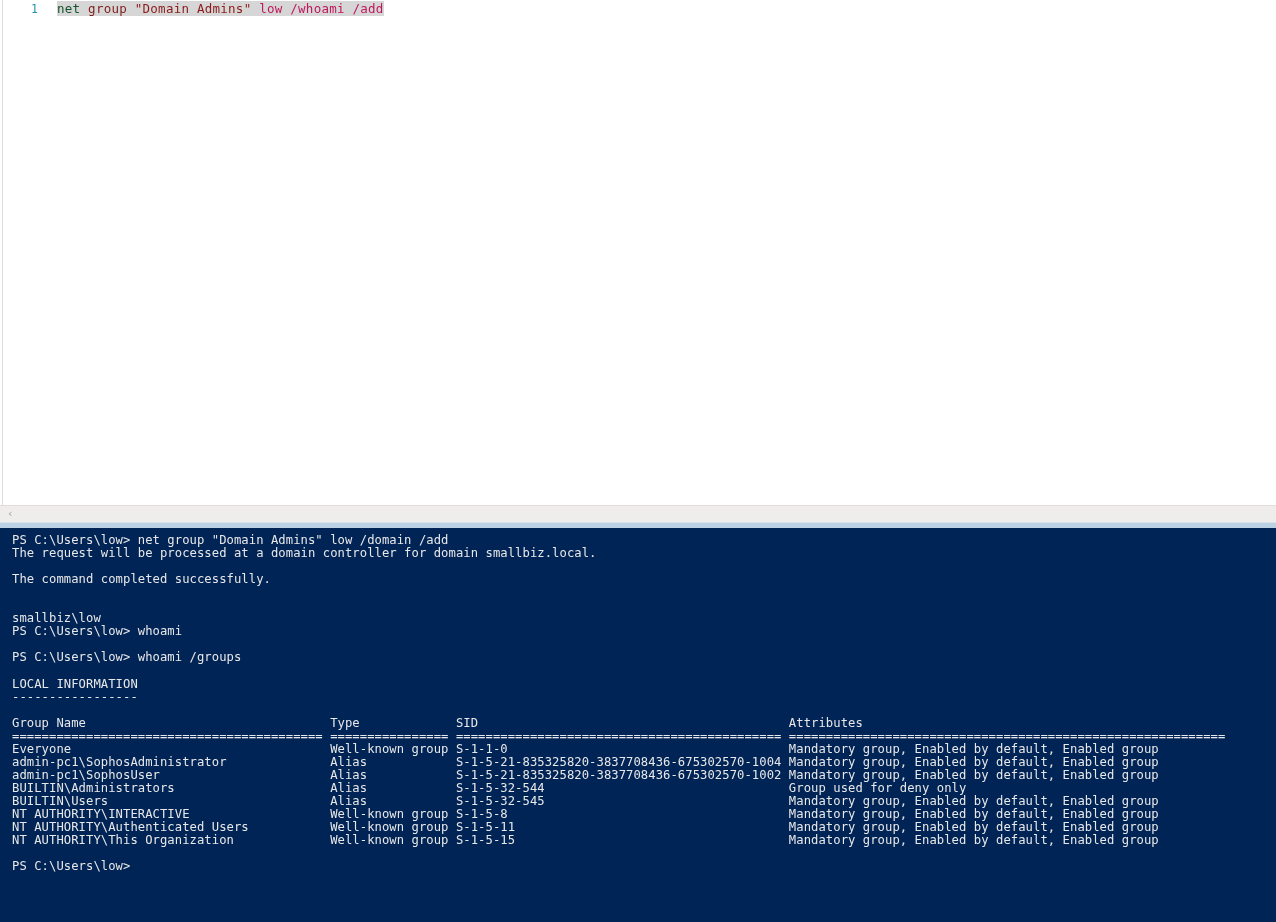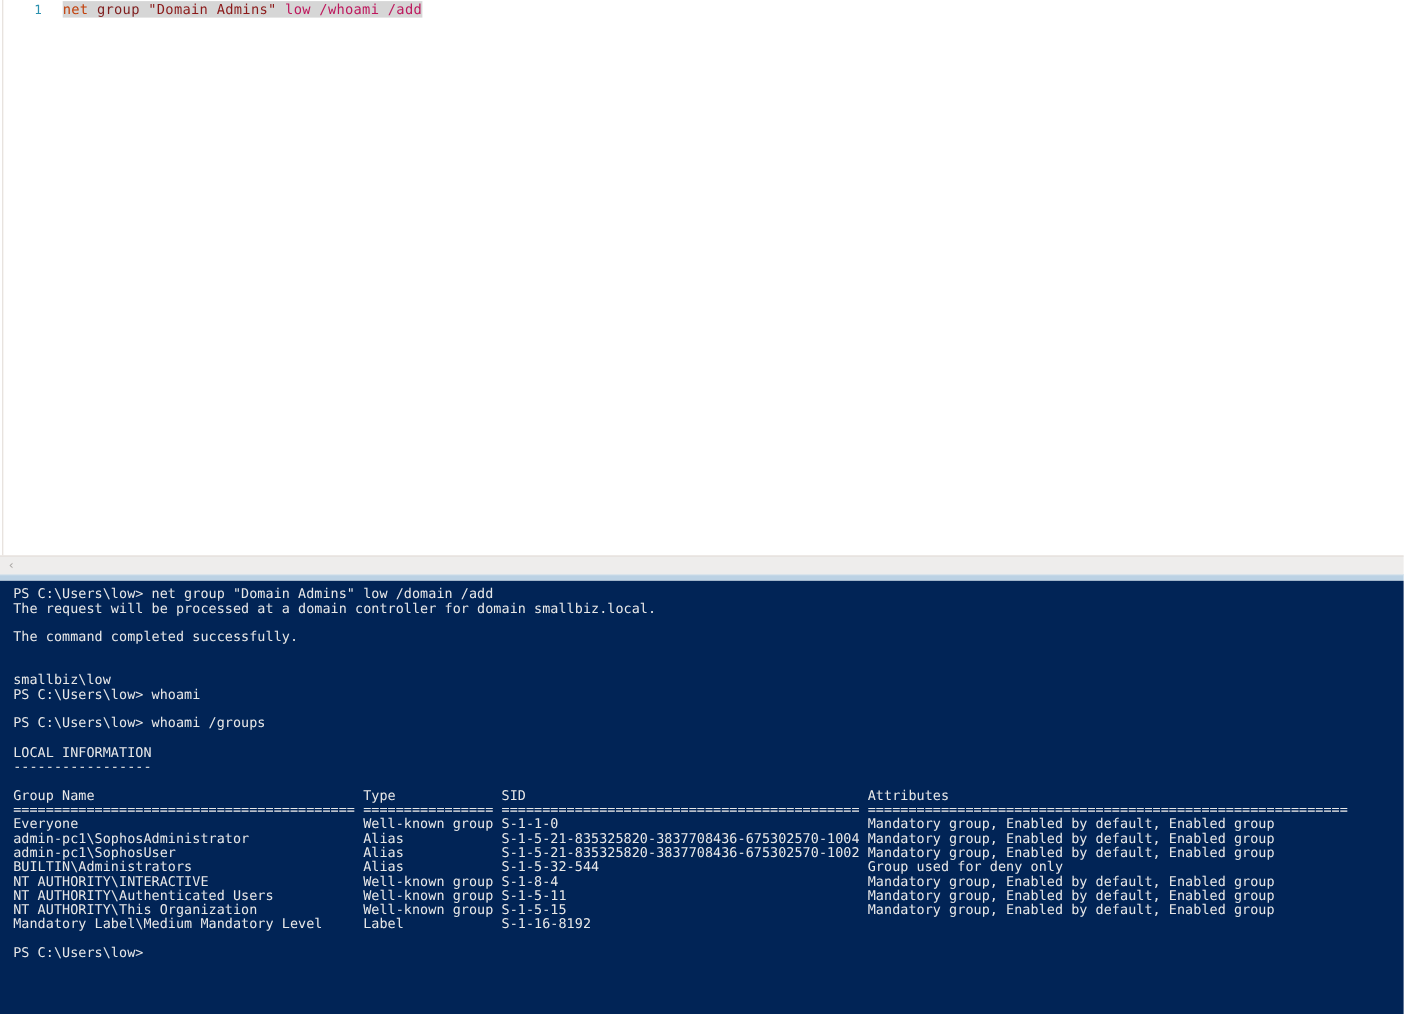--- a/index.html
+++ b/index.html
@@ -72,21 +72,21 @@
     left: 57px;
     top: 1px;
     height: 15px;
     line-height: 15px;
     white-space: pre;
     background: #d6d6d6;
     font-family: "DejaVu Sans Mono", monospace;
     font-size: 12.5px;
     letter-spacing: 0.02em;
   }
-  .tok-cmd     { color: #c2410c; }
+  .tok-cmd     { color: #14532d; }
   .tok-param   { color: #7f1d1d; }
   .tok-string  { color: #8b1a1a; }
   .tok-switch  { color: #be185d; }
 
   
   .hscroll {
     position: relative;
     height: 16px;
     background: #eeedec;
     border-top: 1px solid #e3dcd8;
@@ -163,21 +163,21 @@
       <div class="term-line blank">&nbsp;</div>
       <div class="term-line">LOCAL INFORMATION</div>
       <div class="term-line">-----------------</div>
       <div class="term-line blank">&nbsp;</div>
       <div class="term-line">Group Name                                 Type             SID                                          Attributes                                                 </div>
       <div class="term-line">========================================== ================ ============================================ ===========================================================</div>
       <div class="term-line">Everyone                                   Well-known group S-1-1-0                                      Mandatory group, Enabled by default, Enabled group         </div>
       <div class="term-line">admin-pc1\SophosAdministrator              Alias            S-1-5-21-835325820-3837708436-675302570-1004 Mandatory group, Enabled by default, Enabled group         </div>
       <div class="term-line">admin-pc1\SophosUser                       Alias            S-1-5-21-835325820-3837708436-675302570-1002 Mandatory group, Enabled by default, Enabled group         </div>
       <div class="term-line">BUILTIN\Administrators                     Alias            S-1-5-32-544                                 Group used for deny only                                   </div>
-      <div class="term-line">NT AUTHORITY\INTERACTIVE                   Well-known group S-1-8-4                                      Mandatory group, Enabled by default, Enabled group         </div>
+      <div class="term-line">BUILTIN\Users                              Alias            S-1-5-32-545                                 Mandatory group, Enabled by default, Enabled group         </div>
+      <div class="term-line">NT AUTHORITY\INTERACTIVE                   Well-known group S-1-5-8                                      Mandatory group, Enabled by default, Enabled group         </div>
       <div class="term-line">NT AUTHORITY\Authenticated Users           Well-known group S-1-5-11                                     Mandatory group, Enabled by default, Enabled group         </div>
       <div class="term-line">NT AUTHORITY\This Organization             Well-known group S-1-5-15                                     Mandatory group, Enabled by default, Enabled group         </div>
-      <div class="term-line">Mandatory Label\Medium Mandatory Level     Label            S-1-16-8192                                                                                             </div>
       <div class="term-line blank">&nbsp;</div>
       <div class="term-line">PS C:\Users\low&gt;</div>
     </div>
 
 </div>
 
 </body></html>

